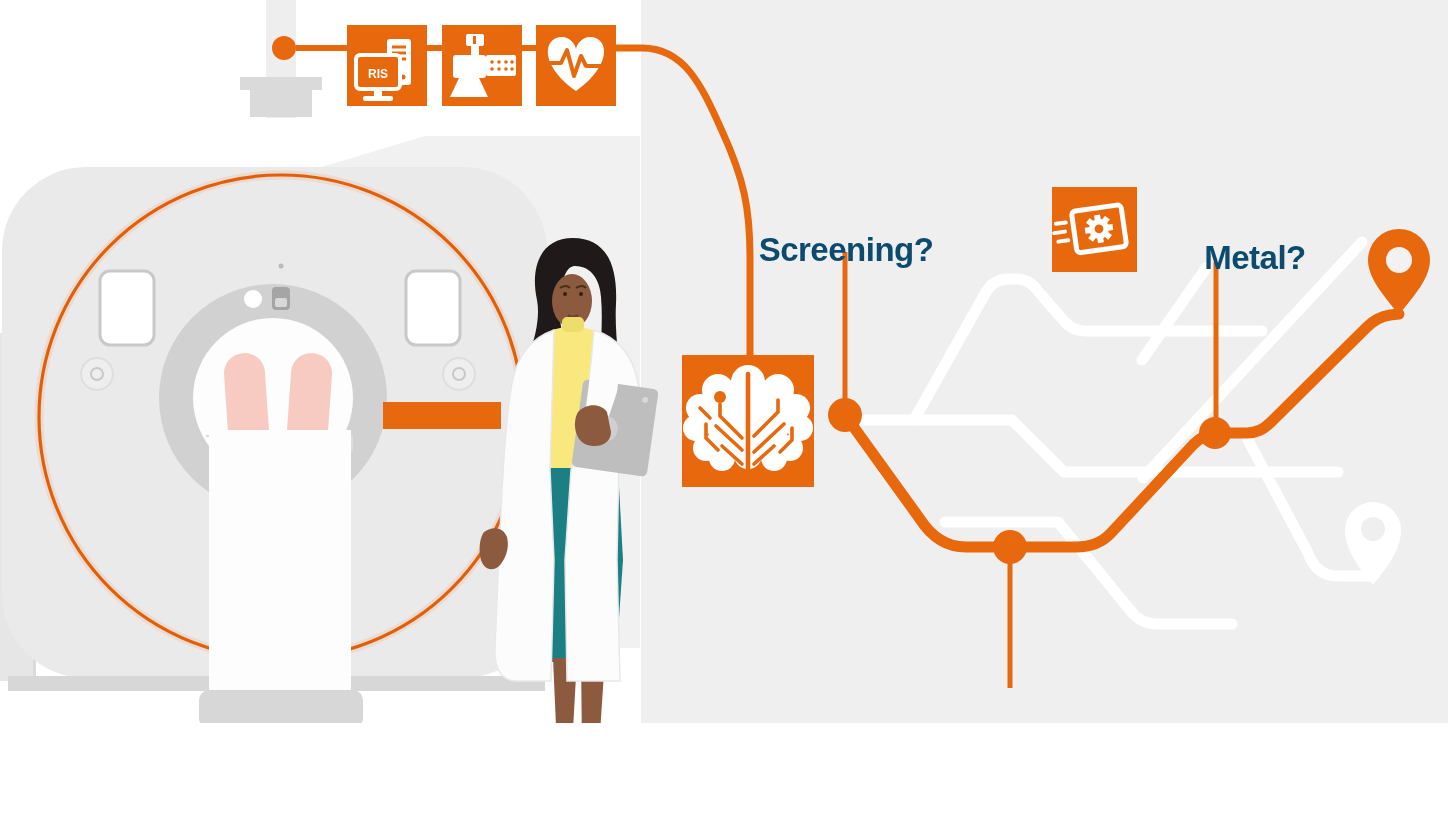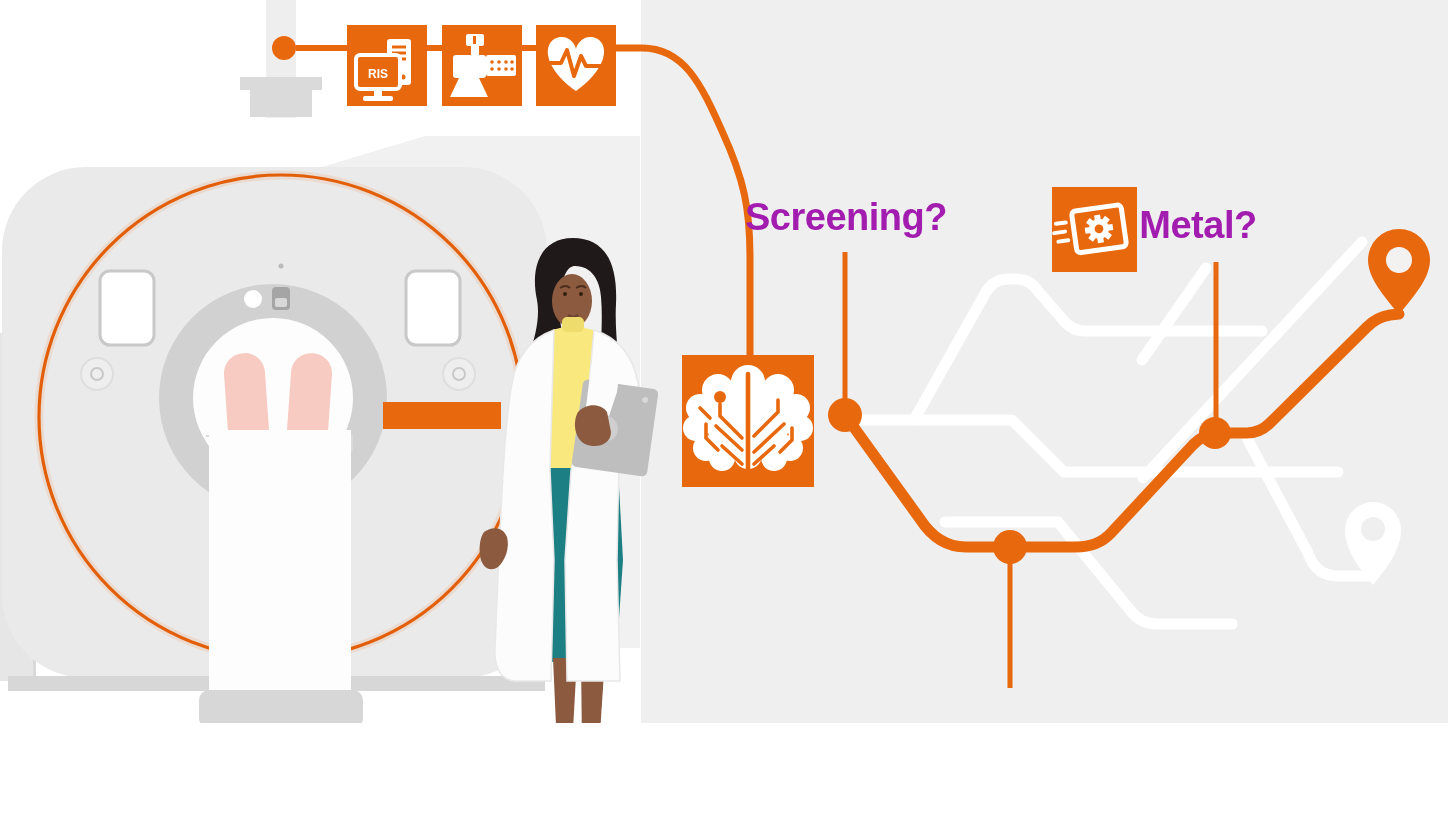--- a/index.html
+++ b/index.html
@@ -3,22 +3,22 @@
 <meta charset="utf-8">
 <style>
   html,body{margin:0;padding:0;background:#ffffff;}
   .stage{
     position:relative;width:1448px;height:723px;overflow:hidden;
     background:#ffffff;font-family:"Liberation Sans",sans-serif;
   }
   .stage svg{position:absolute;left:0;top:0;}
   .q-label{
     position:absolute;transform:translateX(-50%);
-    font-weight:bold;font-size:38px;letter-spacing:-0.5px;
-    color:#a21caf;white-space:nowrap;line-height:1;
+    font-weight:bold;font-size:33px;letter-spacing:-0.5px;
+    color:#0c4a6e;white-space:nowrap;line-height:1;margin-top:35px;
   }
 </style>
 </head>
 <body>
 
 <div class="stage">
 
 <svg width="1448" height="815" viewBox="0 0 1448 815">
 
   <rect x="0" y="0" width="1448" height="815" fill="#ffffff"></rect>
@@ -242,15 +242,15 @@
           <rect x="-2" y="-14" width="6" height="6" transform="rotate(315 1 0)"></rect>
         </g>
         <circle cx="1" cy="0" r="10" fill="#FFFFFF"></circle>
         <circle cx="1" cy="0" r="4.4" fill="#E8690D"></circle>
       </g>
     </g>
   </g>
 </svg>
 
 <div class="q-label" style="left:846px;top:198px;">Screening?</div>
-<div class="q-label" style="left:1198px;top:206px;">Metal?</div>
+<div class="q-label" style="left:1255px;top:206px;">Metal?</div>
 
 </div>
 
 </body></html>

